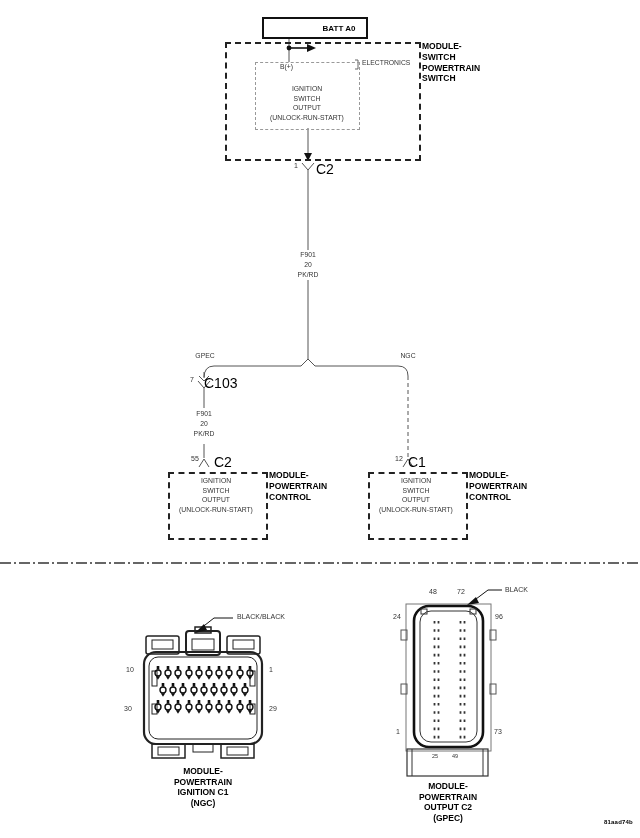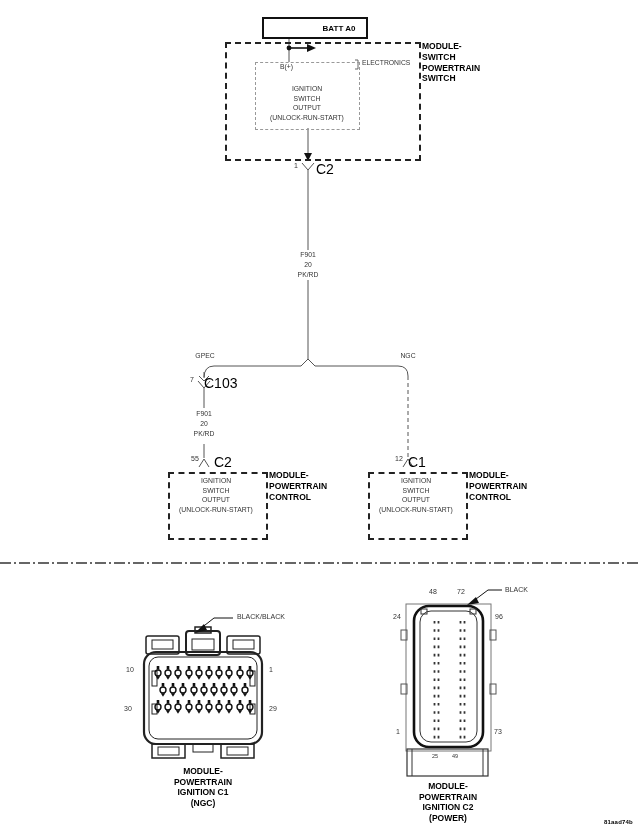--- a/index.html
+++ b/index.html
@@ -245,19 +245,19 @@
   <div class="lbl" style="left:457px;top:588px;">72</div>
   <div class="lbl" style="left:393px;top:613px;">24</div>
   <div class="lbl" style="left:495px;top:613px;">96</div>
   <div class="lbl" style="left:396px;top:728px;">1</div>
   <div class="lbl" style="left:494px;top:728px;">73</div>
   <div class="tinynum" style="left:432px;top:753px;">25</div>
   <div class="tinynum" style="left:452px;top:753px;">49</div>
   <div class="cap" style="left:388px;top:781px;width:120px;">
     <div>MODULE-</div>
     <div>POWERTRAIN</div>
-    <div>IGNITION C2</div>
-    <div>(POWER)</div>
+    <div>OUTPUT C2</div>
+    <div>(GPEC)</div>
   </div>
 
   <div class="footer" style="left:604px;top:819px;">81aad74b</div>
 
 </div>
 
 </body></html>

